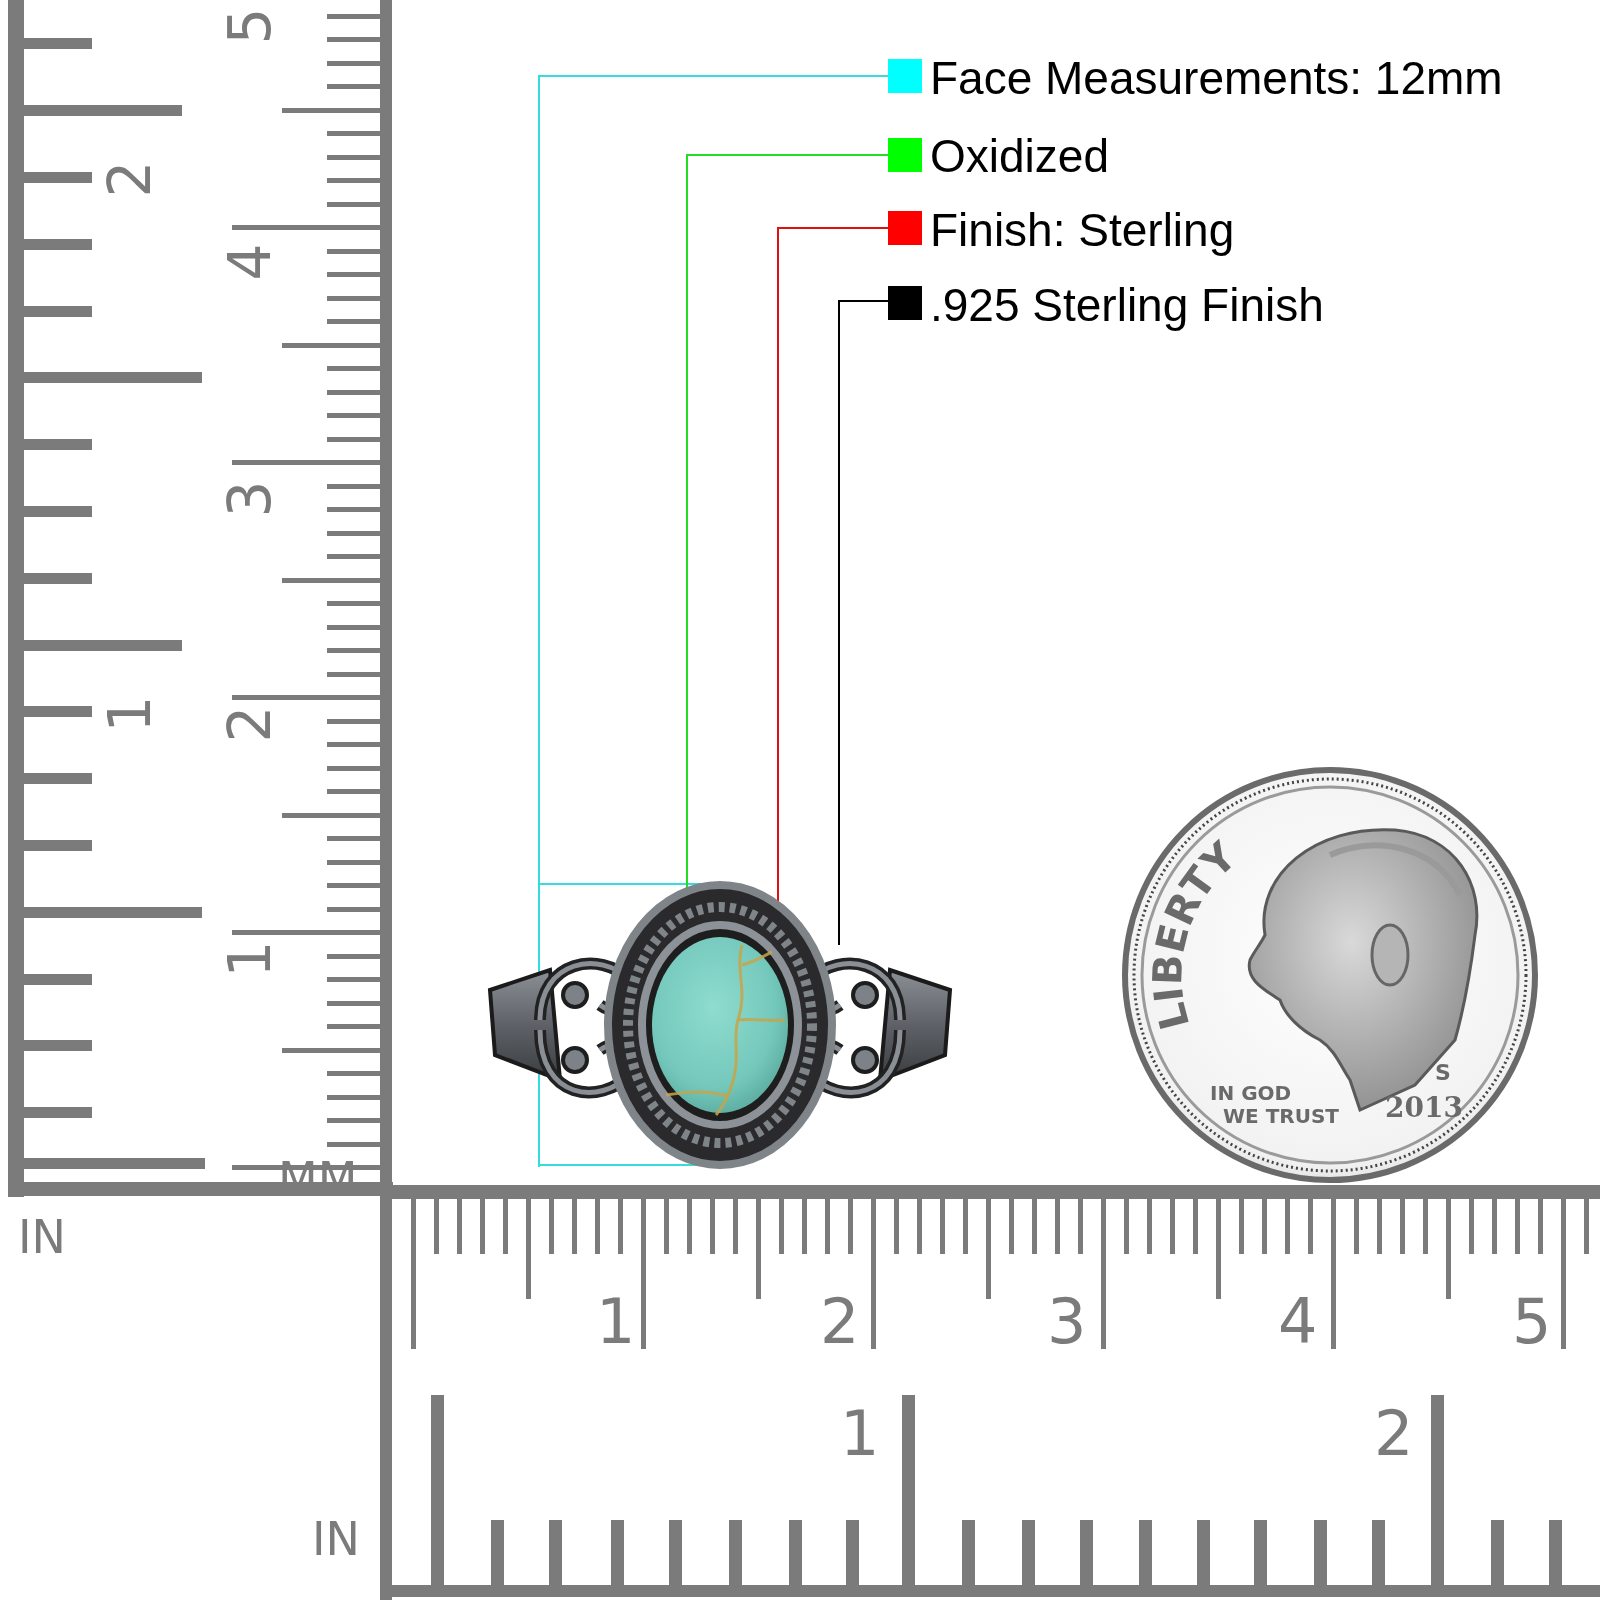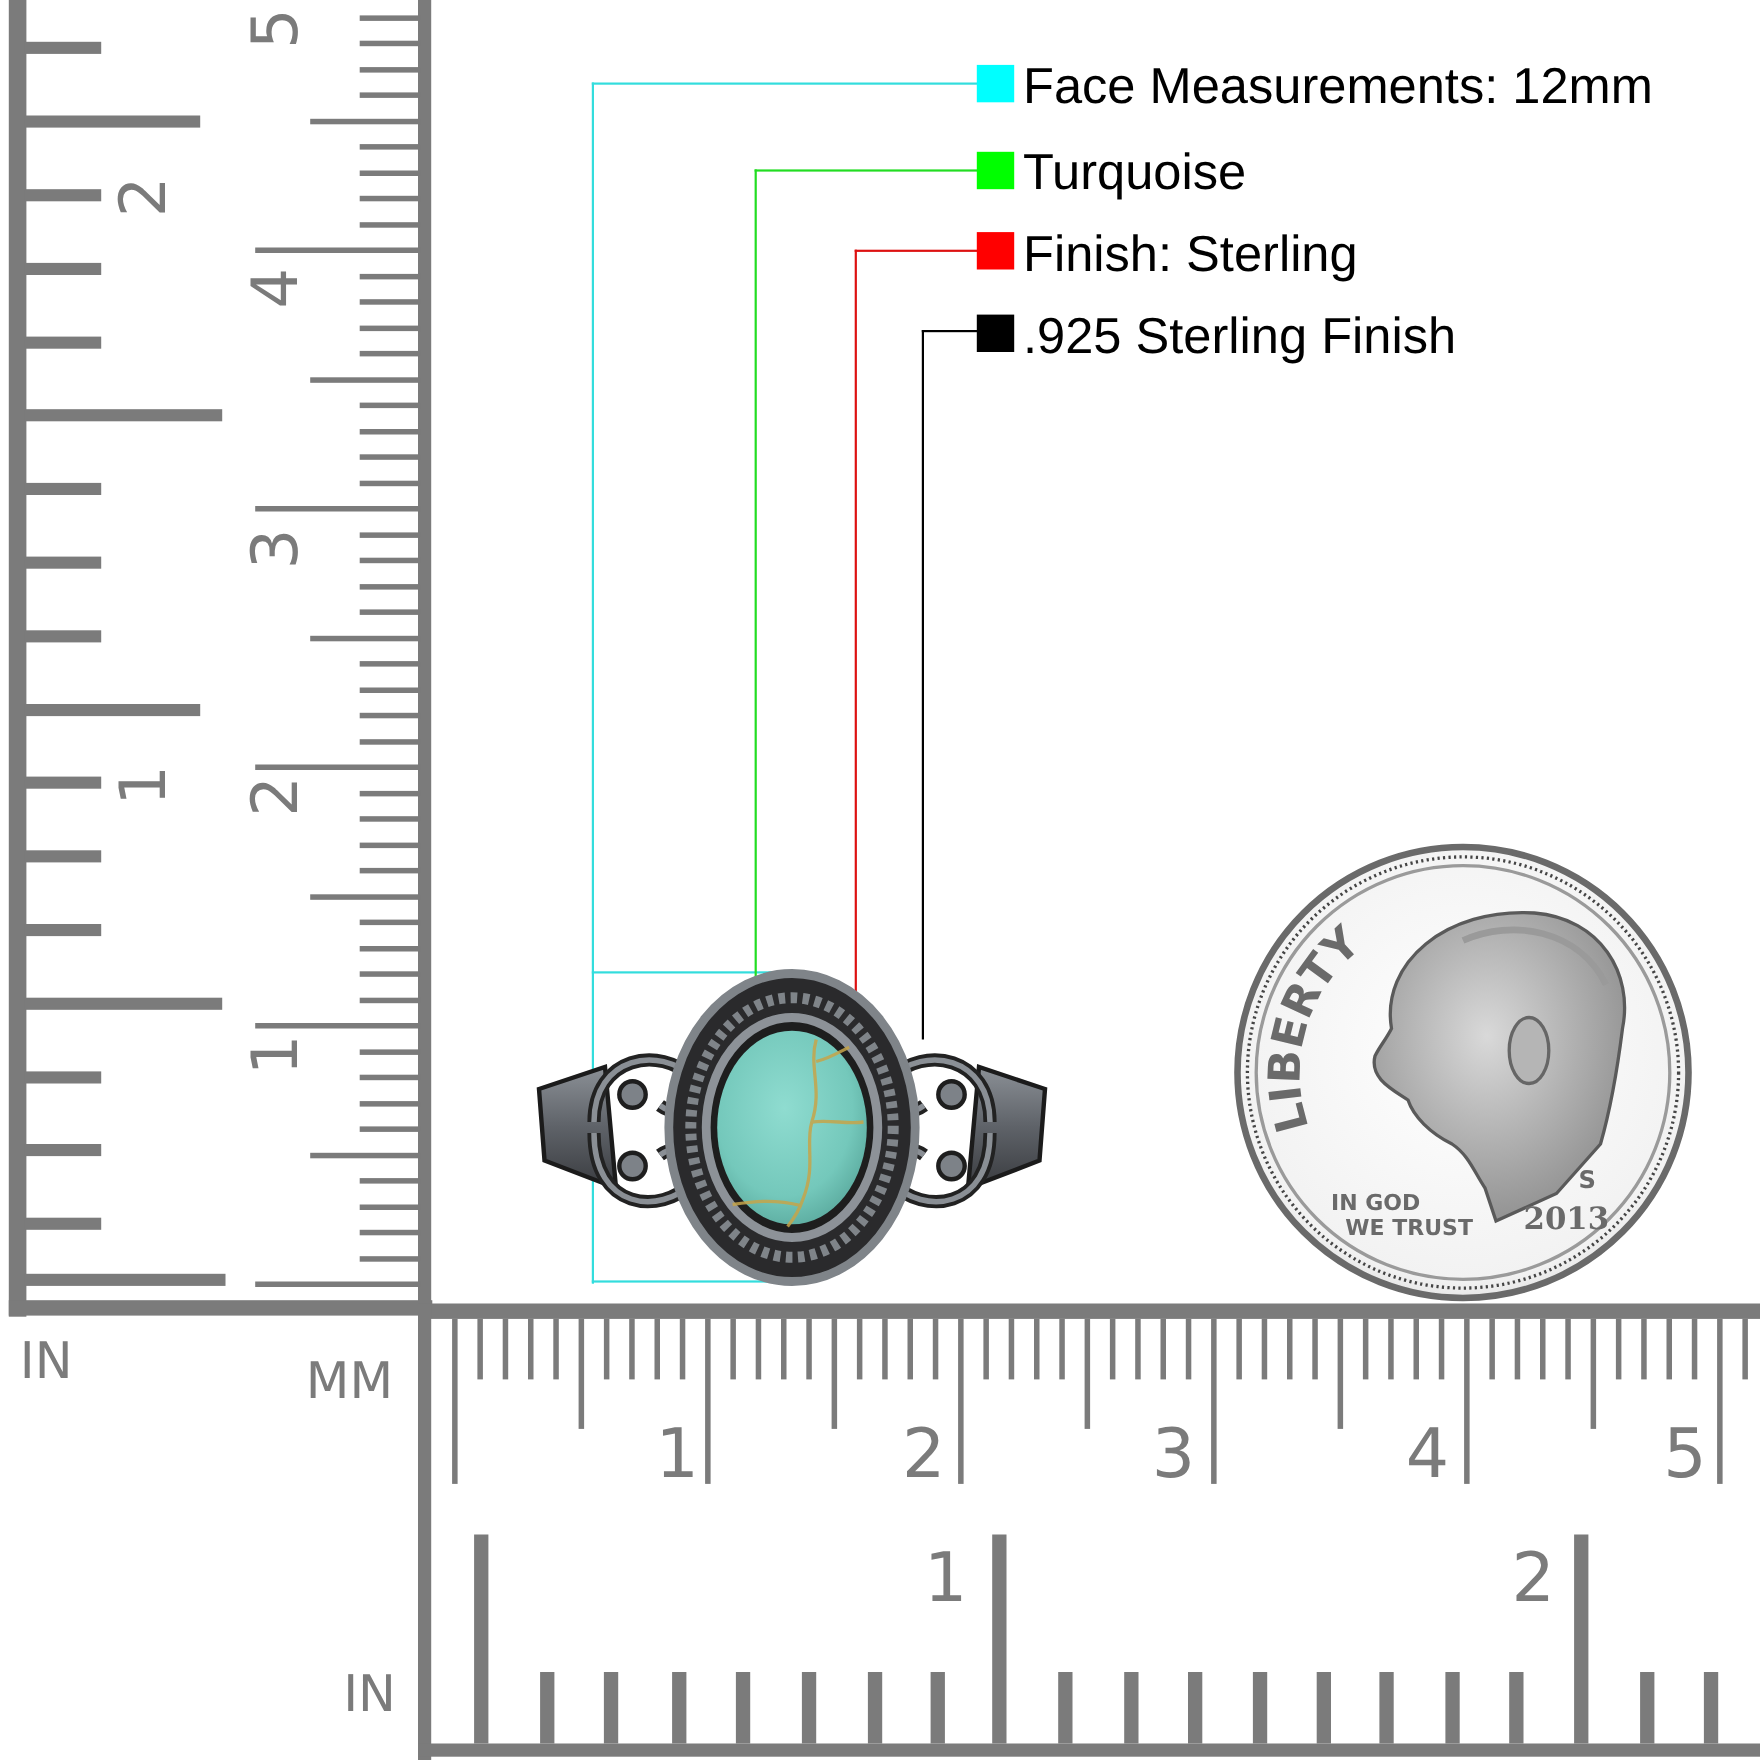--- a/index.html
+++ b/index.html
@@ -101,21 +101,21 @@
   <div class="rtext" style="left:112px;top:145px;font-size:58px;transform:rotate(-90deg);">2</div>
 
   <div class="rtext" style="left:232px;top:925px;font-size:58px;transform:rotate(-90deg);">1</div>
   <div class="rtext" style="left:232px;top:690px;font-size:58px;transform:rotate(-90deg);">2</div>
   <div class="rtext" style="left:232px;top:465px;font-size:58px;transform:rotate(-90deg);">3</div>
   <div class="rtext" style="left:232px;top:228px;font-size:58px;transform:rotate(-90deg);">4</div>
   <div class="rtext" style="left:232px;top:-8px;font-size:58px;transform:rotate(-90deg);">5</div>
 </div>
 
 <div class="rtext" style="left:18px;top:1210px;font-size:46px;">IN</div>
-<div class="rtext" style="left:278px;top:1228px;font-size:46px;">MM</div>
+<div class="rtext" style="left:278px;top:1152px;font-size:46px;">MM</div>
 <div class="rtext" style="left:312px;top:1512px;font-size:46px;">IN</div>
 
 <div class="abs" style="left:380px;top:1185px;width:1220px;height:415px;">
   <div class="abs gray" style="left:0;top:0;width:1220px;height:14px;"></div>
   <div class="abs gray" style="left:0;top:0;width:12px;height:415px;"></div>
   <div class="abs gray" style="left:0;top:400px;width:1220px;height:12px;"></div>
   <div id="mm-ticks-bottom">
       <div class="abs gray" style="left: 31px; top: 14px; width: 5px; height: 150px;"></div>
       <div class="abs gray" style="left: 54px; top: 14px; width: 5px; height: 55px;"></div>
       <div class="abs gray" style="left: 77px; top: 14px; width: 5px; height: 55px;"></div>
@@ -214,21 +214,21 @@
 <div class="line" style="left:777px;top:227px;width:2px;height:702px;background:#dd1111;"></div>
 
 <div class="line" style="left:838px;top:300px;width:52px;height:2px;background:#000;"></div>
 <div class="line" style="left:838px;top:300px;width:2px;height:645px;background:#000;"></div>
 
 <div>
   <div class="legend-swatch" style="left:888px;top:59px;background:#00ffff;"></div>
   <div class="legend-label" style="left:930px;top:55px;">Face Measurements: 12mm</div>
 
   <div class="legend-swatch" style="left:888px;top:138px;background:#00ff00;"></div>
-  <div class="legend-label" style="left:930px;top:133px;">Turquoise</div>
+  <div class="legend-label" style="left:930px;top:133px;">Oxidized</div>
 
   <div class="legend-swatch" style="left:888px;top:211px;background:#ff0000;"></div>
   <div class="legend-label" style="left:930px;top:207px;">Finish: Sterling</div>
 
   <div class="legend-swatch" style="left:888px;top:286px;background:#000000;"></div>
   <div class="legend-label" style="left:930px;top:282px;">.925 Sterling Finish</div>
 </div>
 
 <svg class="abs" style="left:480px;top:870px;" width="480" height="310" viewBox="0 0 480 310">
   <defs>

